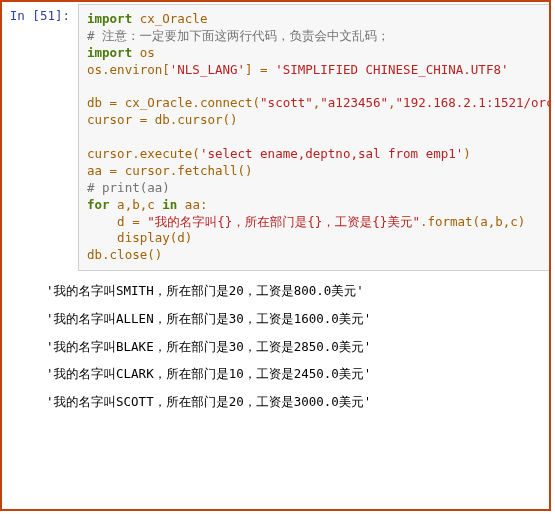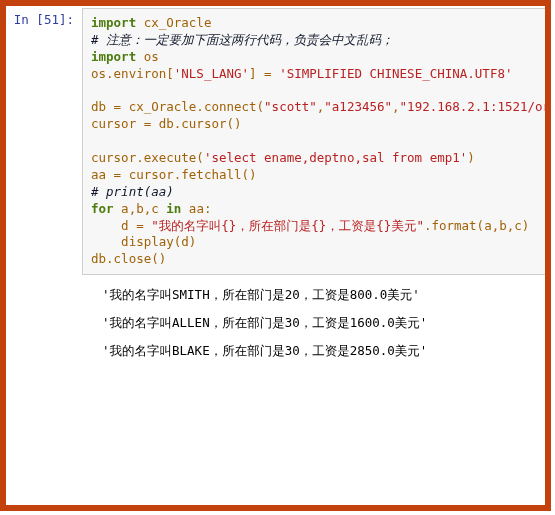--- a/index.html
+++ b/index.html
@@ -3,21 +3,21 @@
 <meta charset="utf-8">
 <style>
   body {
     margin: 0;
     padding: 0;
     font-family: "DejaVu Sans Mono", "Consolas", "Courier New", monospace;
     font-size: 12.5px;
     background: #fff;
   }
   .notebook {
-    border: 6px solid #c2410c;
+    border: 2px solid #c2410c;
     width: 551px;
     height: 511px;
     box-sizing: border-box;
     overflow: hidden;
     position: relative;
     background: #fff;
   }
   .cell {
     display: flex;
     align-items: flex-start;
@@ -37,32 +37,32 @@
     background: #f7f7f7;
     border: 1px solid #cfcfcf;
     padding: 6px 8px 6px 8px;
     box-sizing: border-box;
     white-space: pre;
     font-family: monospace;
     line-height: 1.35;
     margin: 2px 2px 0 0;
   }
   .output-area {
-    margin-left: 88px;
+    margin-left: 36px;
     padding: 8px 8px 0 8px;
     font-family: monospace;
     line-height: 1.9;
   }
   .out-line {
     white-space: pre;
     margin-bottom: 4px;
   }
   
   .kw { color: #4d7c0f; font-weight: bold; }   
-  .cm { color: #0f172a; font-style: italic; }
+  .cm { color: #737373; }
   .str { color: #BA2121; }                     
   .nm { color: #a16207; }
 </style>
 </head>
 <body>
 
 <div class="notebook">
 
   <div class="cell">
     <div class="prompt">In  [51]:</div>
@@ -80,15 +80,17 @@
 <span class="kw">for</span><span class="nm"> a,b,c </span><span class="kw">in</span><span class="nm"> aa:</span>
 <span class="nm">    d = </span><span class="str">"我的名字叫{}，所在部门是{}，工资是{}美元"</span><span class="nm">.format(a,b,c)</span>
 <span class="nm">    display(d)</span>
 <span class="nm">db.close()</span></div>
   </div>
 
   <div class="output-area">
     <div class="out-line">'我的名字叫SMITH，所在部门是20，工资是800.0美元'</div>
     <div class="out-line">'我的名字叫ALLEN，所在部门是30，工资是1600.0美元'</div>
     <div class="out-line">'我的名字叫BLAKE，所在部门是30，工资是2850.0美元'</div>
+    <div class="out-line">'我的名字叫CLARK，所在部门是10，工资是2450.0美元'</div>
+    <div class="out-line">'我的名字叫SCOTT，所在部门是20，工资是3000.0美元'</div>
   </div>
 
 </div>
 
 </body></html>

